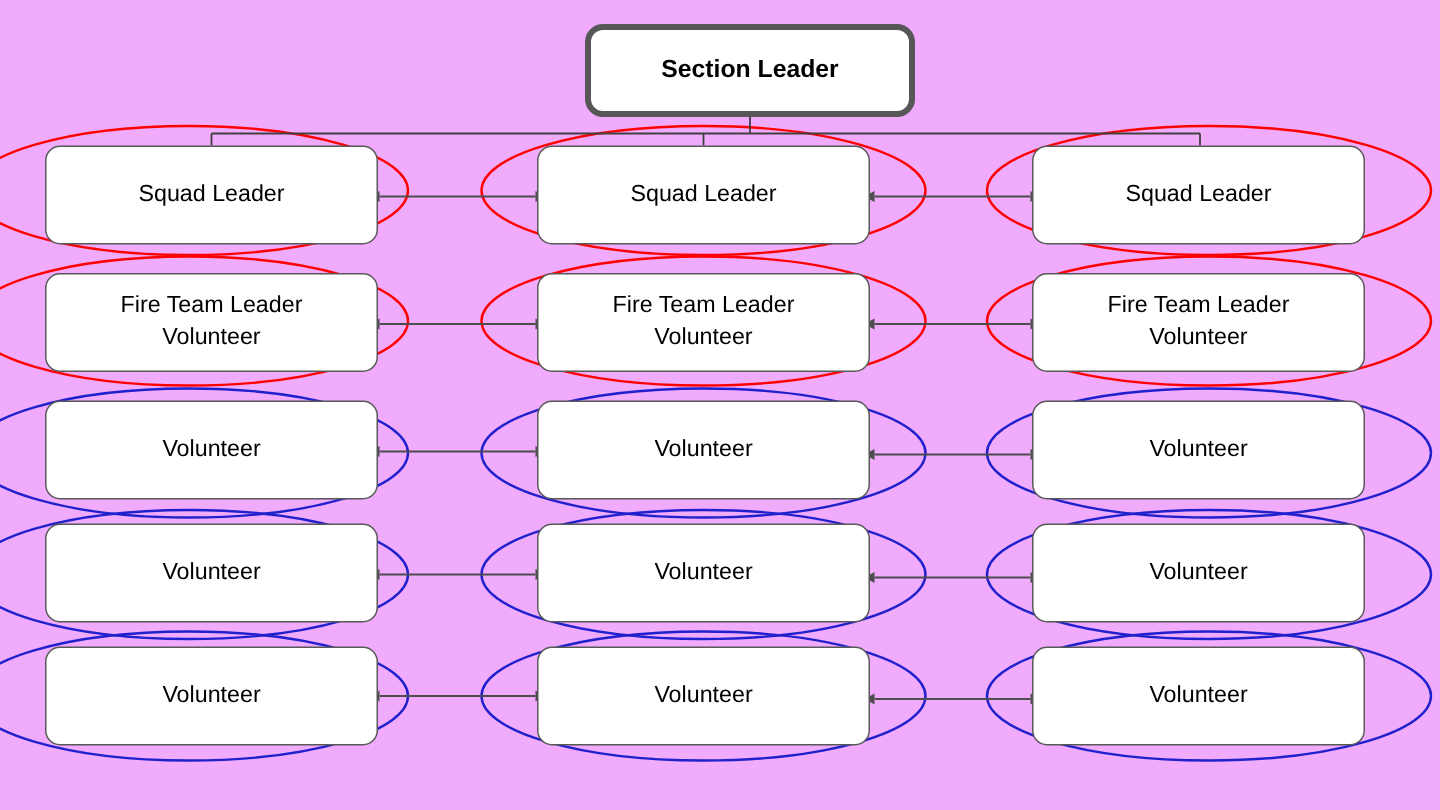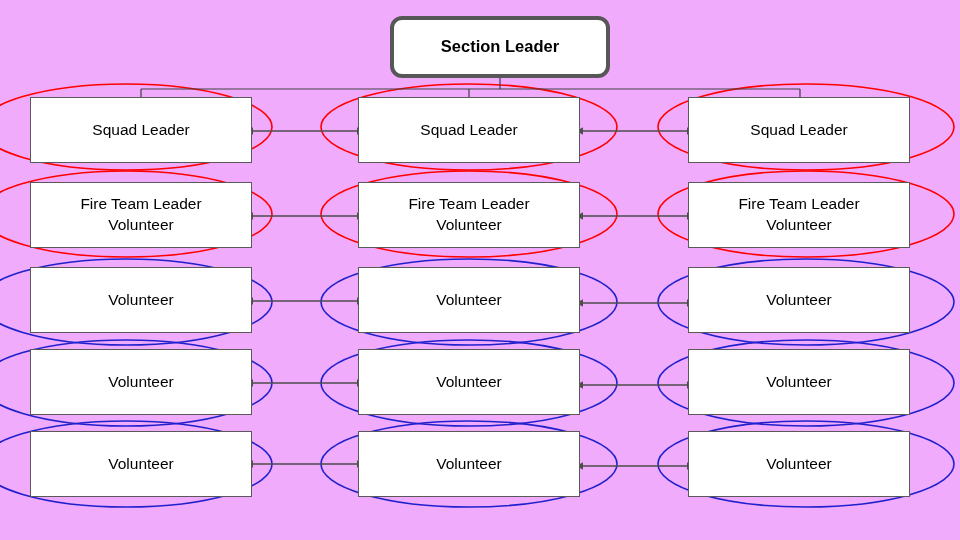--- a/index.html
+++ b/index.html
@@ -22,21 +22,21 @@
     left: 0;
     top: 0;
     width: 960px;
     height: 540px;
   }
   .node {
     position: absolute;
     box-sizing: border-box;
     background: #ffffff;
     border: 1px solid #595959;
-    border-radius: 0;
+    border-radius: 10px;
     display: flex;
     align-items: center;
     justify-content: center;
     text-align: center;
     color: #000000;
     font-size: 15.5px;
     line-height: 1.33;
     z-index: 3;
   }
   .node.root {

